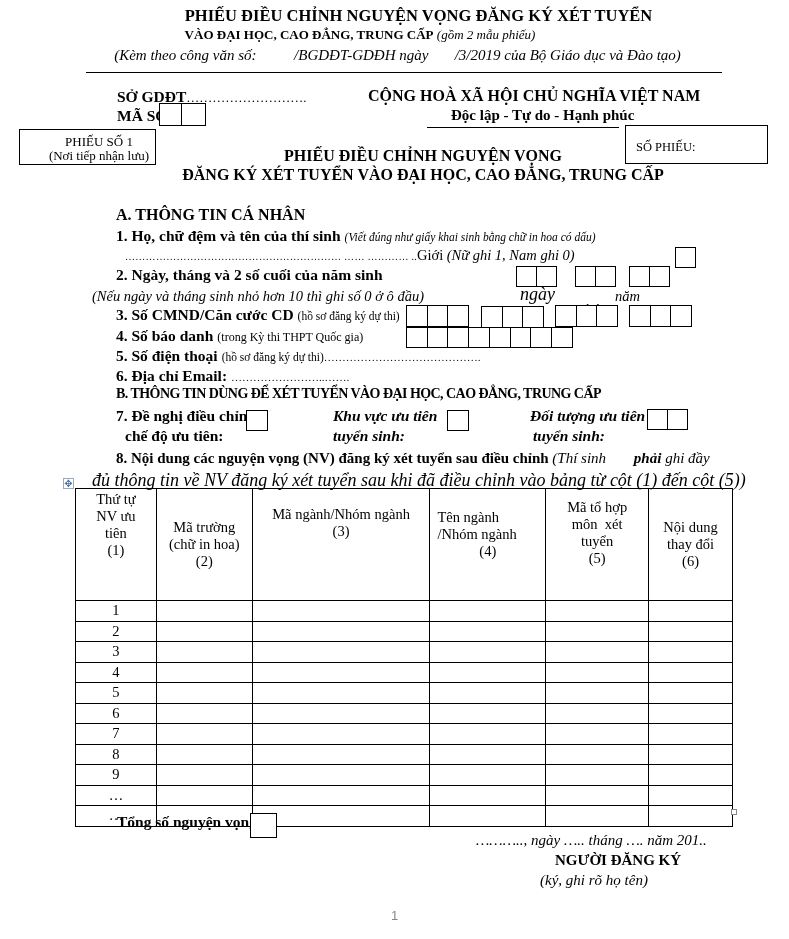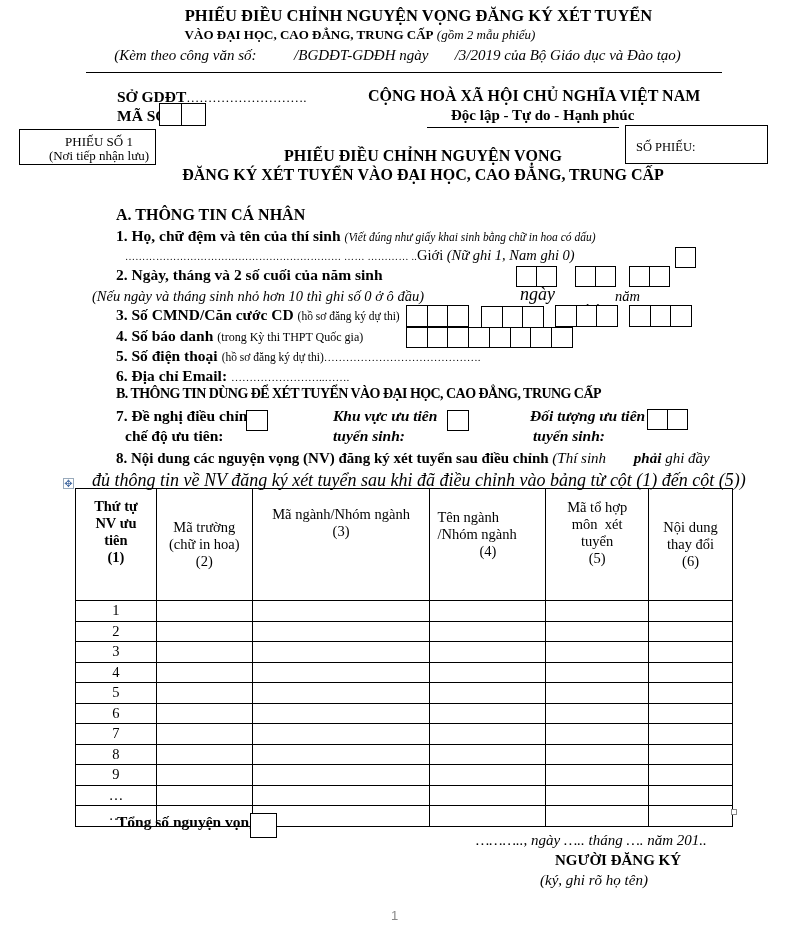--- a/index.html
+++ b/index.html
@@ -173,21 +173,21 @@
   <colgroup>
     <col style="width:81px">
       <col style="width:96px">
       <col style="width:178px">
       <col style="width:116px">
       <col style="width:103px">
       <col style="width:84px">
   </colgroup>
   <thead>
     <tr>
-      <th style="vertical-align:top;padding-top:9px;font-weight:bold;">
+      <th style="vertical-align:top;padding-top:2px;">
         <div>Thứ tự</div>
           <div>NV ưu</div>
           <div>tiên</div>
           <div>(1)</div>
       </th>
       <th>
         <div>Mã trường</div>
           <div>(chữ in hoa)</div>
           <div>(2)</div>
       </th>

